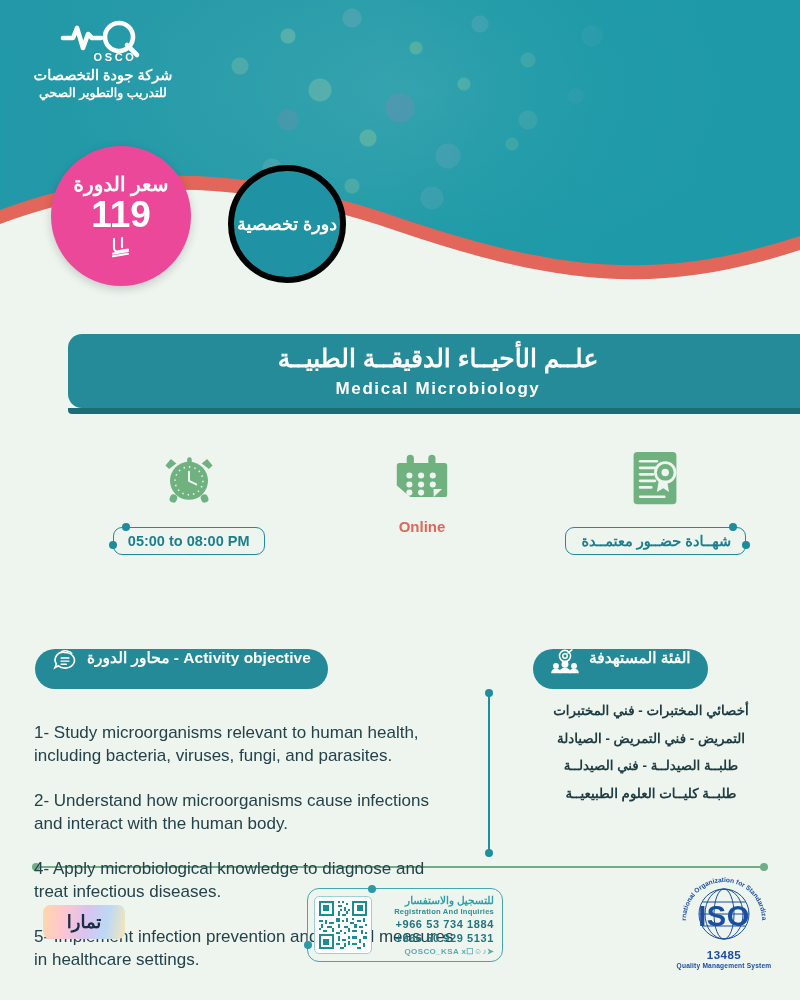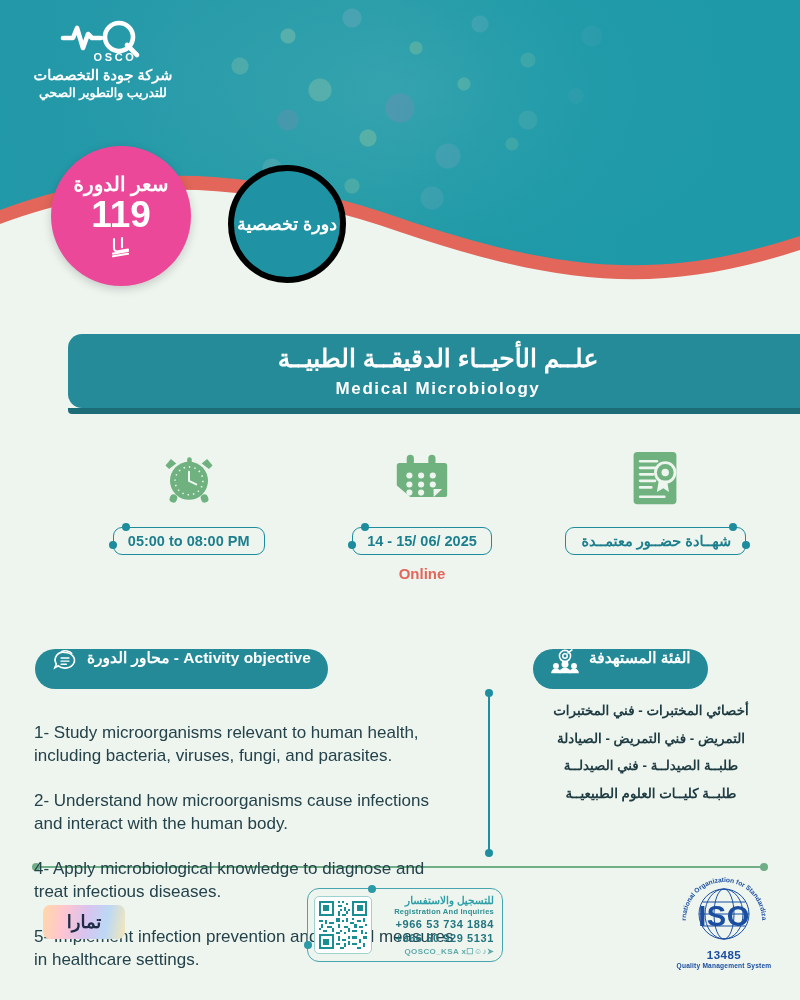--- a/index.html
+++ b/index.html
@@ -462,25 +462,20 @@
               <circle cx="29" cy="26" r="3.4"></circle>
               <circle cx="42" cy="26" r="3.4"></circle>
             <circle cx="16" cy="36" r="3.4"></circle>
               <circle cx="29" cy="36" r="3.4"></circle>
               <circle cx="42" cy="36" r="3.4"></circle>
             <circle cx="16" cy="45" r="3.4"></circle>
               <circle cx="29" cy="45" r="3.4"></circle>
           </g>
           <path d="M43 50 l-0.2 -9 h9.5 z" fill="#eef5ef"></path>
         </svg>
-      </div>
-      <div class="pill-wrap">
-        <span class="dot-tl"></span>
-        <span class="dot-bl"></span>
-        <div class="pill">14 - 15/ 06/ 2025</div>
       </div>
       <div class="online-tag">Online</div>
     </div>
 
     <div class="info-col">
       <div class="info-icon">
         <svg width="54" height="58" viewBox="0 0 58 62">
           <rect x="6" y="2" width="46" height="56" rx="4" fill="#6fb27f"></rect>
           <g stroke="#eef5ef" stroke-width="2.8" stroke-linecap="round">
             <path d="M13 12 h18"></path>

